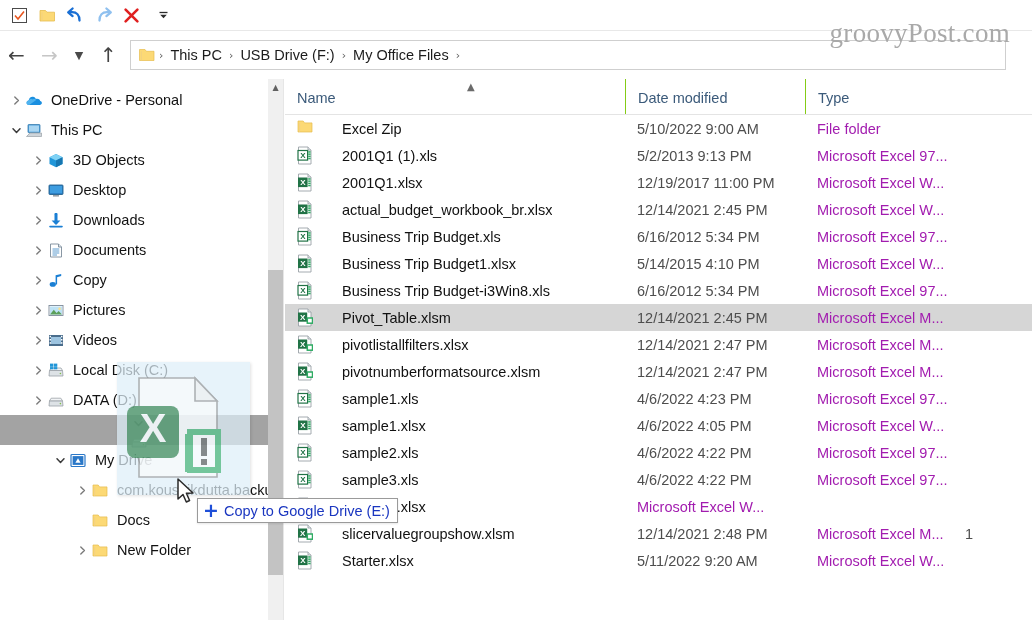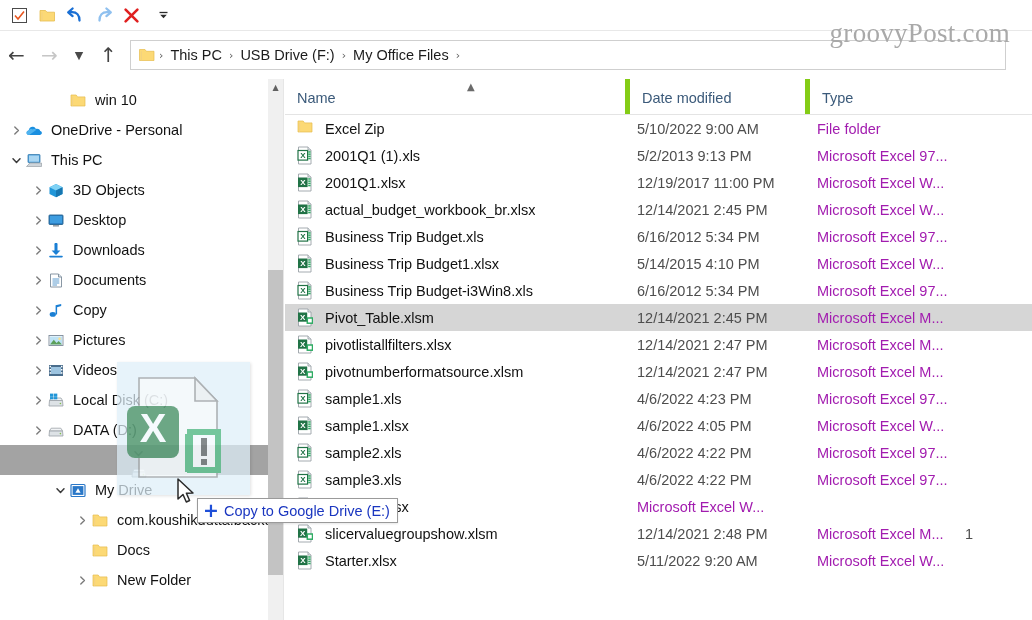--- a/index.html
+++ b/index.html
@@ -172,21 +172,21 @@
     font-size: 14.5px;
     color: #3b5a7a;
     padding-bottom: 8px;
     padding-left: 12px;
     position: relative;
     height: 100%;
     display: flex; align-items: flex-end;
     cursor: default;
     white-space: nowrap;
   }
-  .ch + .ch { border-left: 5px solid #84cc16; }
+  .ch + .ch { border-left: 1px solid #84cc16; }
   .ch-name { width: 340px; }
   .ch-date { width: 180px; }
   .ch-type { width: 148px; }
   .ch-size { width: 79px; }
   .sort-ind {
     position: absolute;
     left: 182px; top: 2px;
     font-size: 10px;
     color: #6b6b6b;
     font-family: "DejaVu Sans", sans-serif;
@@ -201,21 +201,21 @@
   }
   .frow.selected { background: #d6d6d6; }
   .cell-name {
     width: 340px;
     display: flex; align-items: center;
     padding-left: 12px;
     overflow: hidden;
   }
   .fname {
     font-size: 14.5px; color: #111111;
-    margin-left: 9px;
+    margin-left: 26px;
     overflow: hidden; text-overflow: ellipsis;
   }
   .cell-date {
     width: 180px; padding-left: 12px;
     font-size: 14.5px; color: #4e4e4e;
   }
   .cell-type {
     width: 148px; padding-left: 12px;
     font-size: 14.5px; color: #a21caf;
     overflow: hidden;
@@ -339,31 +339,20 @@
         <span class="crumb-sep">›</span>
       </div>
     </div>
   </div>
 
   <div class="watermark">groovyPost.com</div>
 
   <div class="navpane">
     <div class="tree" id="tree">
         <div class="tree-row">
-          <div style="width: 52px; flex: 0 0 auto;"></div>
-          <div class="twisty"></div>
-          <span class="tree-icon">
-            <svg width="16" height="15" viewBox="0 0 16 15">
-              <path d="M1 2 L6.2 2 L7.6 3.9 L15 3.9 L15 13 L1 13 Z" fill="#fcd975" stroke="#e5bc4d" stroke-width="0.7"></path>
-              <path d="M2.6 3.9 L2.6 13" stroke="#f0cf84" stroke-width="0.8" fill="none"></path>
-            </svg>
-          </span>
-          <span class="tree-label">win 10</span>
-        </div>
-        <div class="tree-row">
           <div style="width: 8px; flex: 0 0 auto;"></div>
           <div class="twisty">
             <svg width="11" height="11" viewBox="0 0 11 11">
               <path d="M3.8 2 L7.4 5.5 L3.8 9" fill="none" stroke="#7a7a7a" stroke-width="1.4" stroke-linecap="round" stroke-linejoin="round"></path>
             </svg>
           </div>
           <span class="tree-icon">
             <svg width="16" height="14" viewBox="0 0 16 14">
               <path d="M3.2 12 C1.3 12 0.4 10.6 0.6 9.4 C0.8 8.2 1.9 7.5 2.8 7.5 C2.8 5 4.9 3.4 7 3.7 C8.5 3.9 9.5 4.9 9.9 5.9 C11.6 5.2 13.8 6.1 14.2 8 C15.3 8.2 16 9.1 15.9 10.1 C15.8 11.2 14.9 12 13.8 12 Z" fill="#1a8fe0"></path>
               <path d="M3.2 12 C1.3 12 0.4 10.6 0.6 9.4 C0.8 8.5 1.5 7.9 2.3 7.6 C3.3 6.2 5.2 5.7 6.8 6.5 C8.1 5.7 9.6 6.2 10.2 7.1 Z" fill="#4fb3ef"></path>

